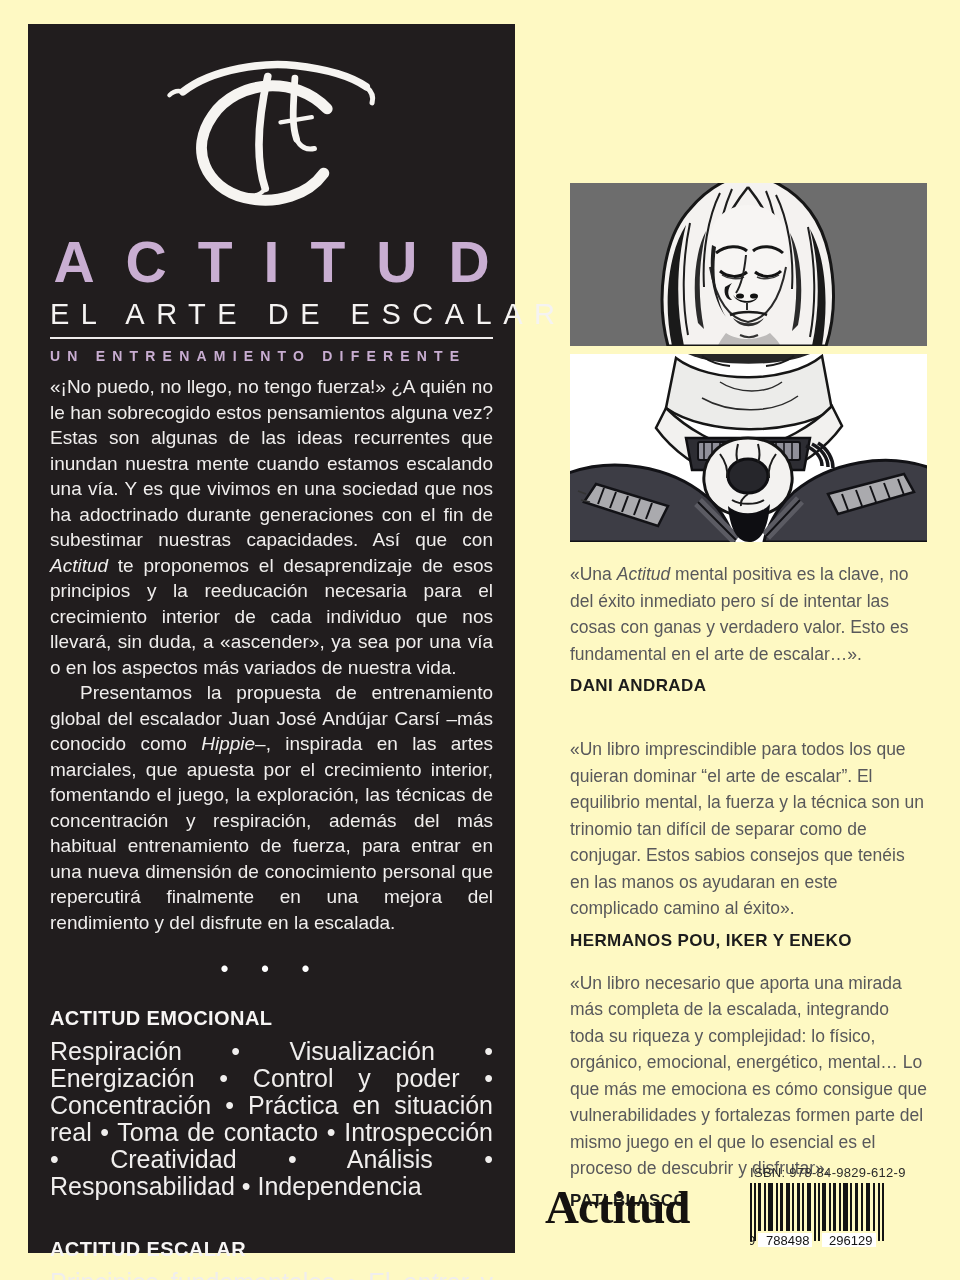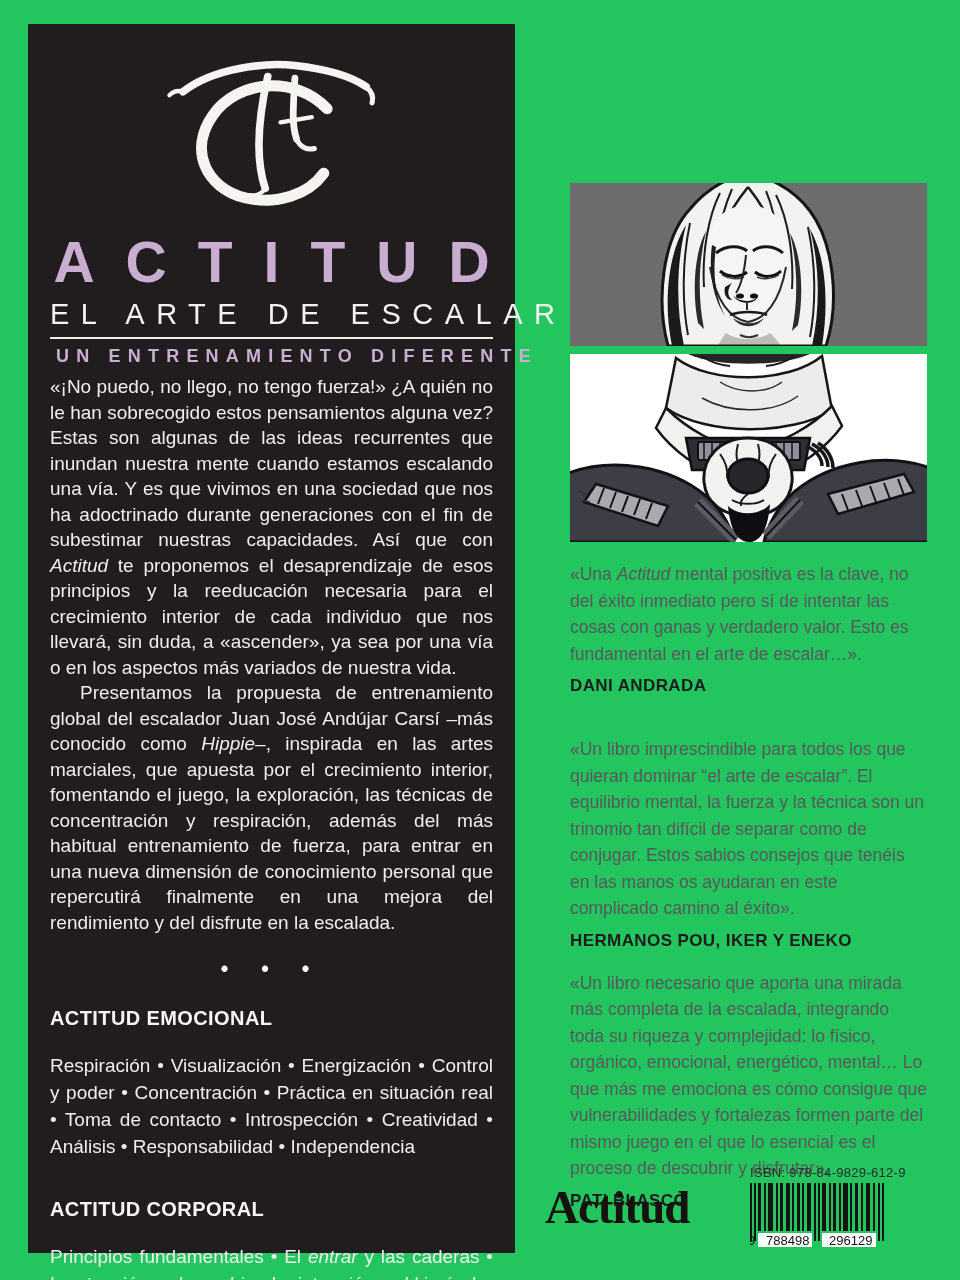--- a/index.html
+++ b/index.html
@@ -6,21 +6,21 @@
     --purple:#c9aed2;
     --panel:#211d1e;
     --imgbg:#6d6d6d;
     --body-ink:#f0eeed;
     --quote-ink:#58585b;
     --attr-ink:#1c1c1c;
   }
   *{margin:0;padding:0;box-sizing:border-box;}
   html,body{width:960px;height:1280px;}
   body{background:#ffffff;font-family:"Liberation Sans", sans-serif;position:relative;overflow:hidden;}
-  .page{position:absolute;inset:0;background:#22c55e;padding-left:16px;}
+  .page{position:absolute;inset:0;background:#fef9c3;padding-left:16px;}
 
   
   .left-panel{
     position:absolute;left:28px;top:24px;width:487px;height:1229px;
     background:var(--panel);color:var(--body-ink);
     padding:14px 22px 0 22px;
   }
   .brand-logo{display:block;margin:0 auto;width:212px;height:172px;}
   .book-title{
     margin-top:22px;color:var(--purple);font-weight:700;
@@ -28,34 +28,34 @@
     white-space:nowrap;text-align:center;
   }
   .book-subtitle{
     margin-top:4px;color:#f5f3f2;font-weight:400;
     font-size:29px;line-height:36px;letter-spacing:11.5px;margin-right:-11.5px;
     white-space:nowrap;text-align:center;
   }
   .title-rule{border:none;border-top:2px solid #efecec;margin:5px 0 6px 0;}
   .book-tagline{
     color:var(--purple);font-weight:700;
-    font-size:18px;line-height:22px;letter-spacing:7.2px;margin-right:-7.2px;
-    white-space:nowrap;text-align:left;margin-left:6px;
+    font-size:14px;line-height:22px;letter-spacing:7.2px;margin-right:-7.2px;
+    white-space:nowrap;text-align:left;
   }
   .blurb{margin-top:7px;font-size:19px;line-height:25.5px;text-align:justify;color:var(--body-ink);}
   .blurb em{font-style:italic;}
   .blurb.indent{margin-top:0;text-indent:30px;}
   .dots-separator{
     margin-top:22px;text-align:center;color:#ffffff;
     font-size:23px;letter-spacing:13px;line-height:24px;
   }
   .section-heading{
     margin-top:26px;font-size:20px;font-weight:700;color:#f7f5f4;letter-spacing:.4px;
   }
-  .section-list{margin-top:22px;font-size:19px;line-height:27px;text-align:justify;color:var(--body-ink);}
+  .section-list{margin-top:8px;font-size:25px;line-height:27px;text-align:justify;color:var(--body-ink);}
   .section-list em{font-style:italic;}
 
   
   .right-col{position:absolute;left:570px;top:183px;width:357px;}
   .fig{display:block;}
   .fig-portrait{width:357px;height:163px;background:var(--imgbg);}
   .fig-hands{width:357px;height:188px;margin-top:8px;background:#ffffff;}
   .quote{margin-top:19px;font-size:17.5px;line-height:26.5px;color:var(--quote-ink);text-align:left;}
   .quote em{font-style:italic;}
   .attribution{
@@ -100,21 +100,21 @@
     <div class="book-tagline">UN ENTRENAMIENTO DIFERENTE</div>
 
     <p class="blurb">«¡No puedo, no llego, no tengo fuerza!» ¿A quién no le han sobrecogido estos pensamientos alguna vez? Estas son algunas de las ideas recurrentes que inundan nuestra mente cuando estamos escalando una vía. Y es que vivimos en una sociedad que nos ha adoctrinado durante generaciones con el fin de subestimar nuestras capacidades. Así que con <em>Actitud</em> te proponemos el desaprendizaje de esos principios y la reeducación necesaria para el crecimiento interior de cada individuo que nos llevará, sin duda, a «ascender», ya sea por una vía o en los aspectos más variados de nuestra vida.</p>
     <p class="blurb indent">Presentamos la propuesta de entrenamiento global del escalador Juan José Andújar Carsí –más conocido como <em>Hippie</em>–, inspirada en las artes marciales, que apuesta por el crecimiento interior, fomentando el juego, la exploración, las técnicas de concentración y respiración, además del más habitual entrenamiento de fuerza, para entrar en una nueva dimensión de conocimiento personal que repercutirá finalmente en una mejora del rendimiento y del disfrute en la escalada.</p>
 
     <div class="dots-separator">• • •</div>
 
     <h2 class="section-heading">ACTITUD EMOCIONAL</h2>
     <p class="section-list">Respiración • Visualización • Energización • Control y poder • Concentración • Práctica en situación real • Toma de contacto • Introspección • Creatividad • Análisis • Responsabilidad • Independencia</p>
 
-    <h2 class="section-heading" style="margin-top:38px;">ACTITUD CORPORAL</h2>
+    <h2 class="section-heading" style="margin-top:38px;">ACTITUD ESCALAR</h2>
     <p class="section-list">Principios fundamentales • El <em>entrar</em> y las caderas • La atención y el <em>zanshin</em> • La intención y el kimé • La acción y el </p>
   </aside>
 
   <main class="right-col">
 
     <svg class="fig fig-portrait" viewBox="0 0 357 163" preserveAspectRatio="none">
       <rect x="0" y="0" width="357" height="163" fill="#6d6d6d"></rect>
 
       <path d="M98,163 C86,118 92,56 120,26 C140,2 164,-8 179,-8 C194,-8 222,4 240,28 C264,60 270,120 256,163 Z" fill="#f4f2f0" stroke="#161616" stroke-width="3"></path>
 

